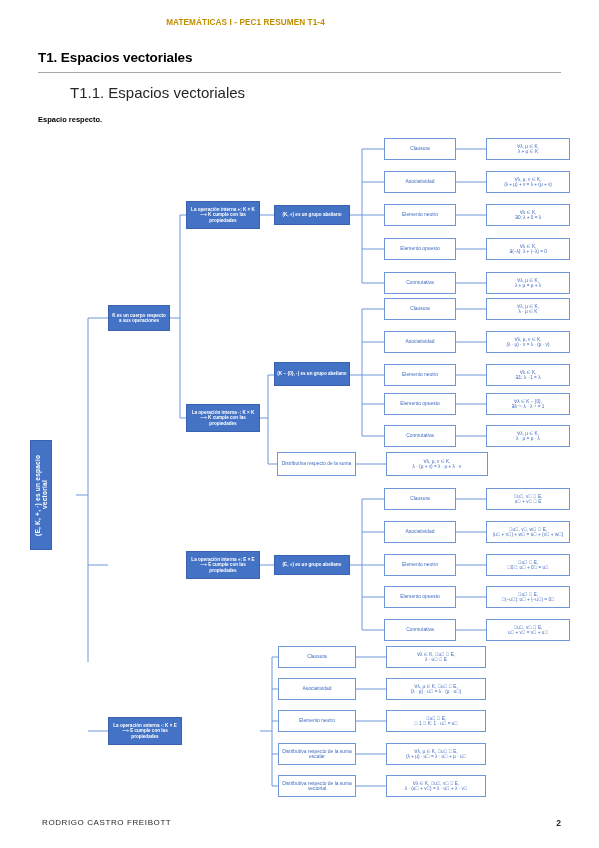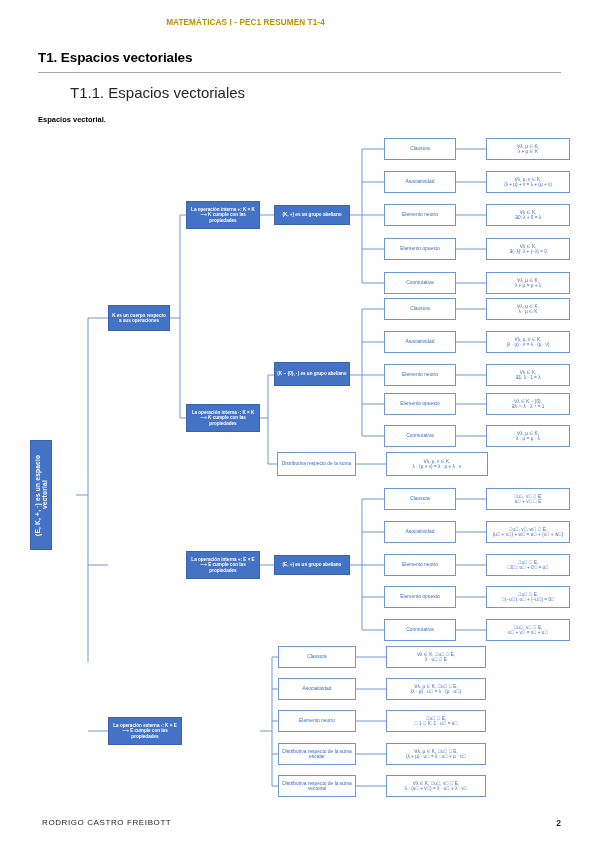--- a/index.html
+++ b/index.html
@@ -138,21 +138,21 @@
     letter-spacing: 0.2px;
   }
 </style>
 </head>
 <body>
 
 <div class="doc-header">MATEMÁTICAS I - PEC1 RESUMEN T1-4</div>
 <div class="h1">T1. Espacios vectoriales</div>
 <div class="h1-rule"></div>
 <div class="h2">T1.1. Espacios vectoriales</div>
-<div class="lead"><b>Espacios vectorial.</b></div>
+<div class="lead"><b>Espacio respecto.</b></div>
 
 <div id="diagram">
 
   <svg class="links" viewBox="0 0 599 848" xmlns="http://www.w3.org/2000/svg">
     <g stroke="#6f96d8" stroke-width="1" fill="none">
 
       <path d="M76 495 H88"></path>
       <path d="M88 318 V662"></path>
       <path d="M88 318 H108"></path>
       <path d="M88 565 H108"></path>

